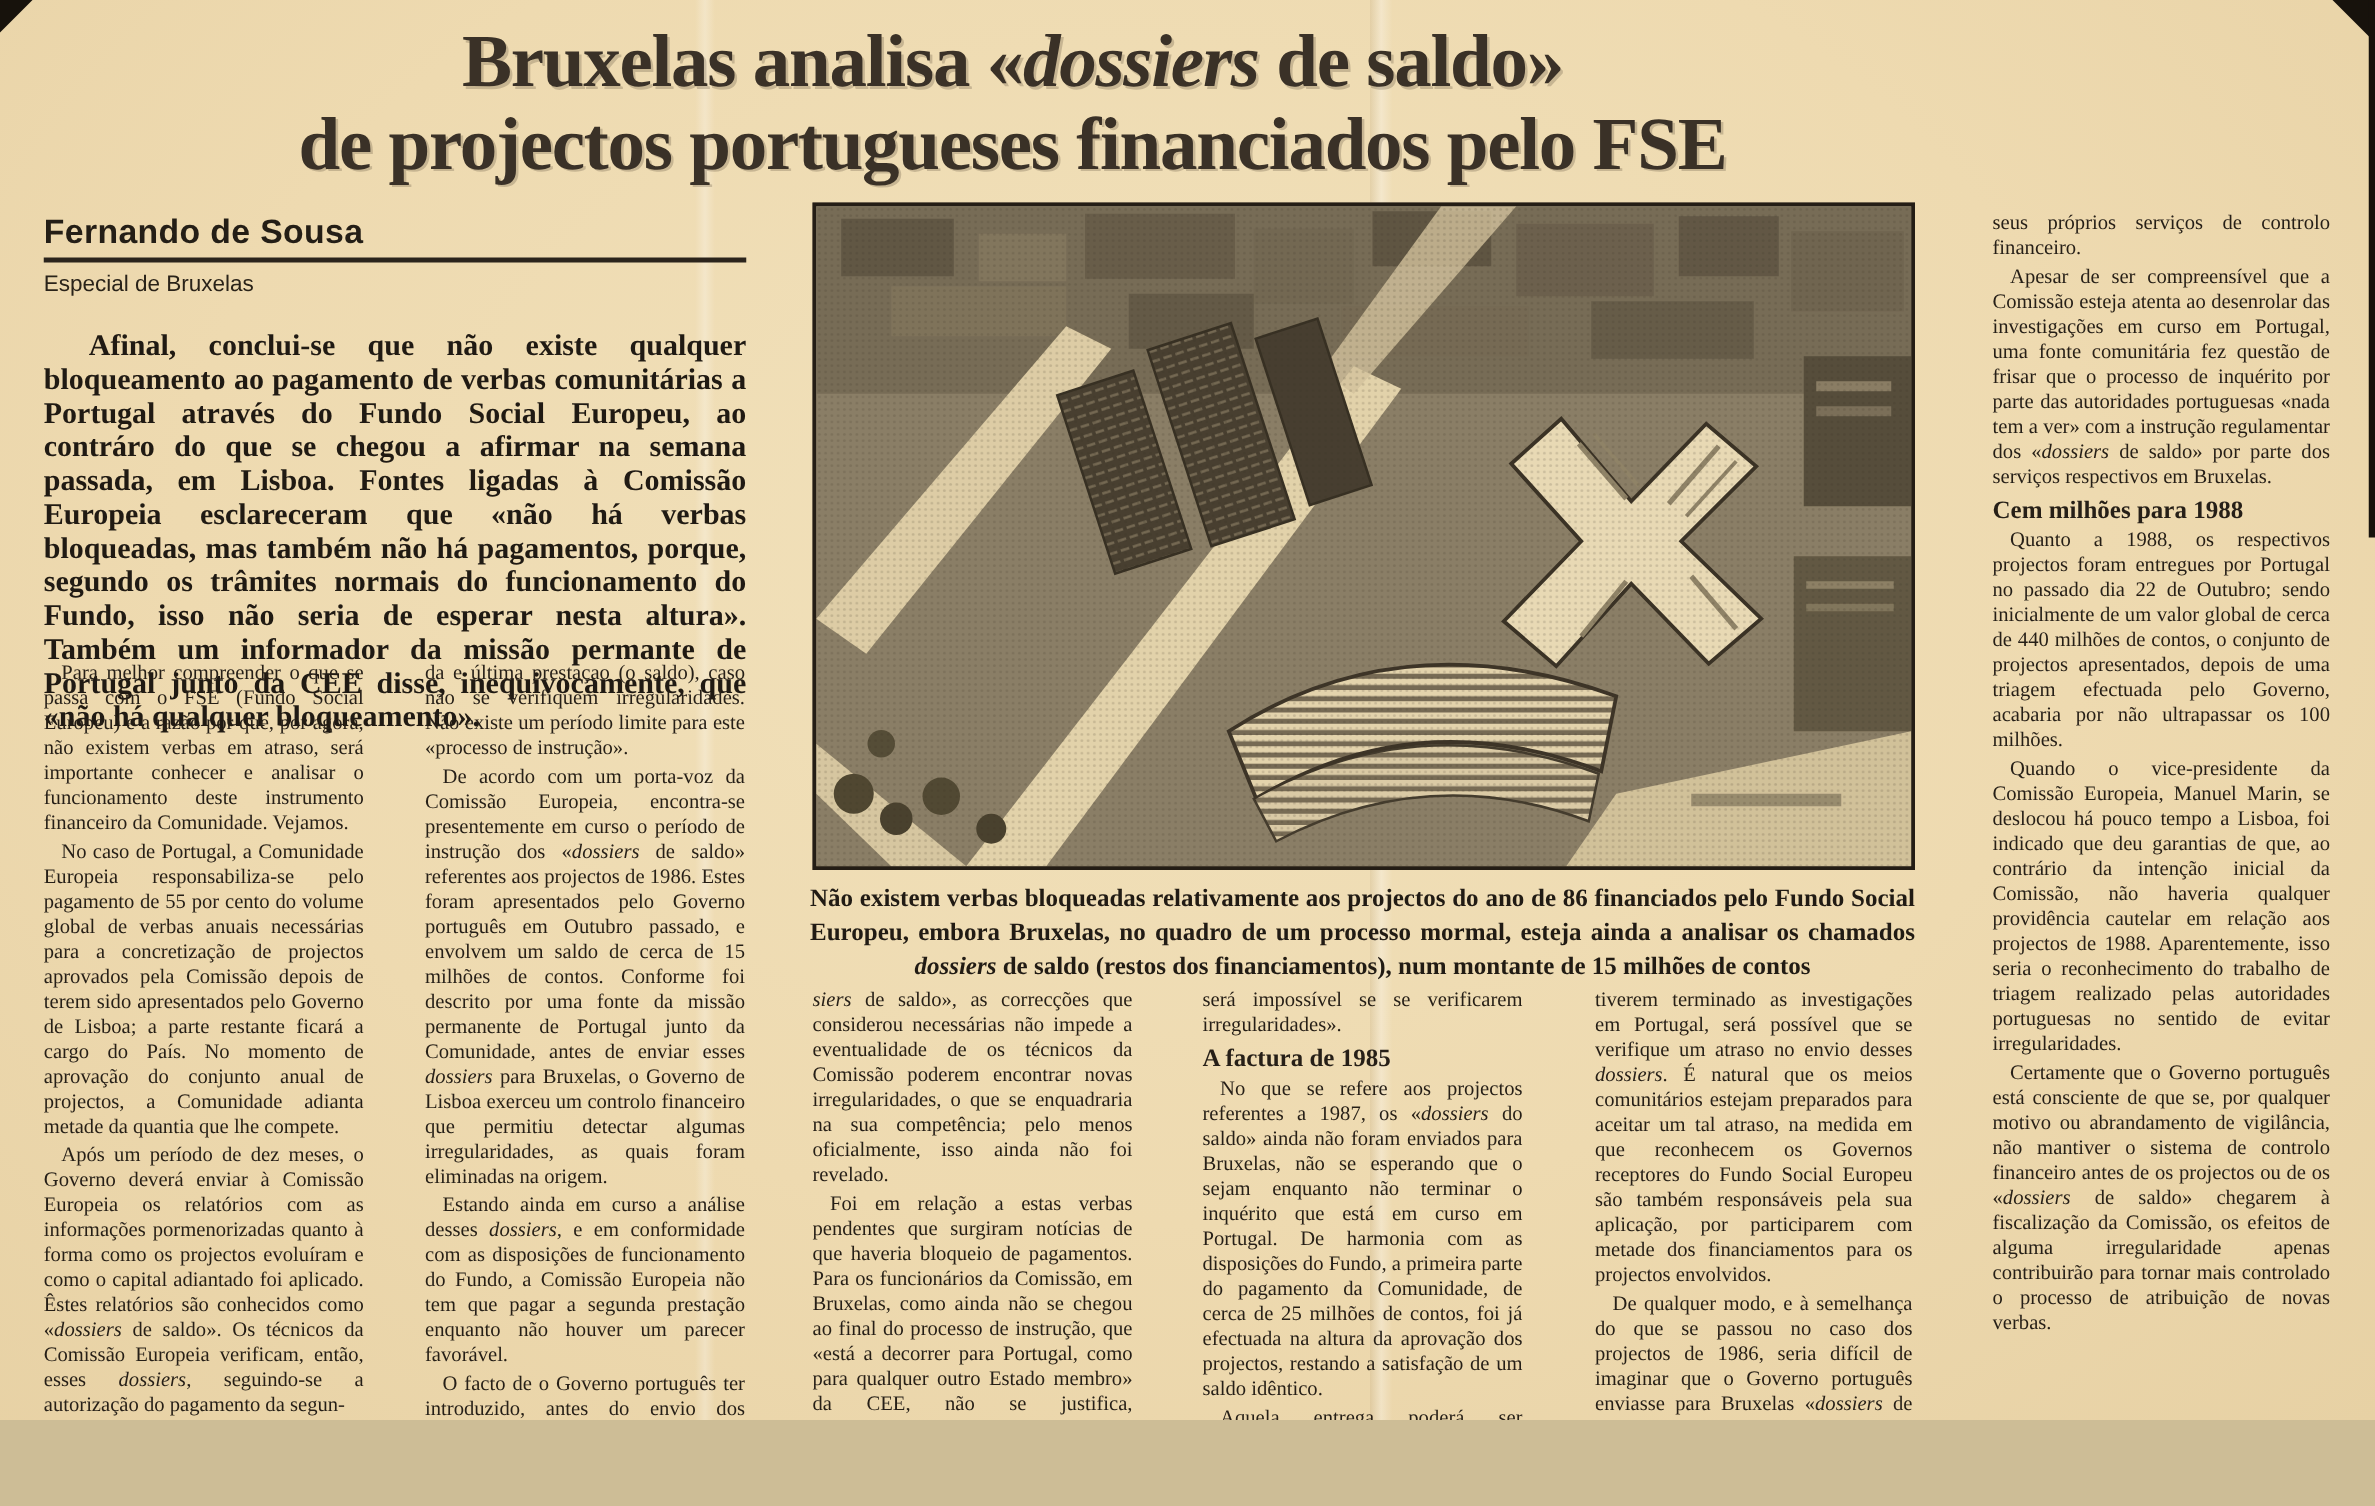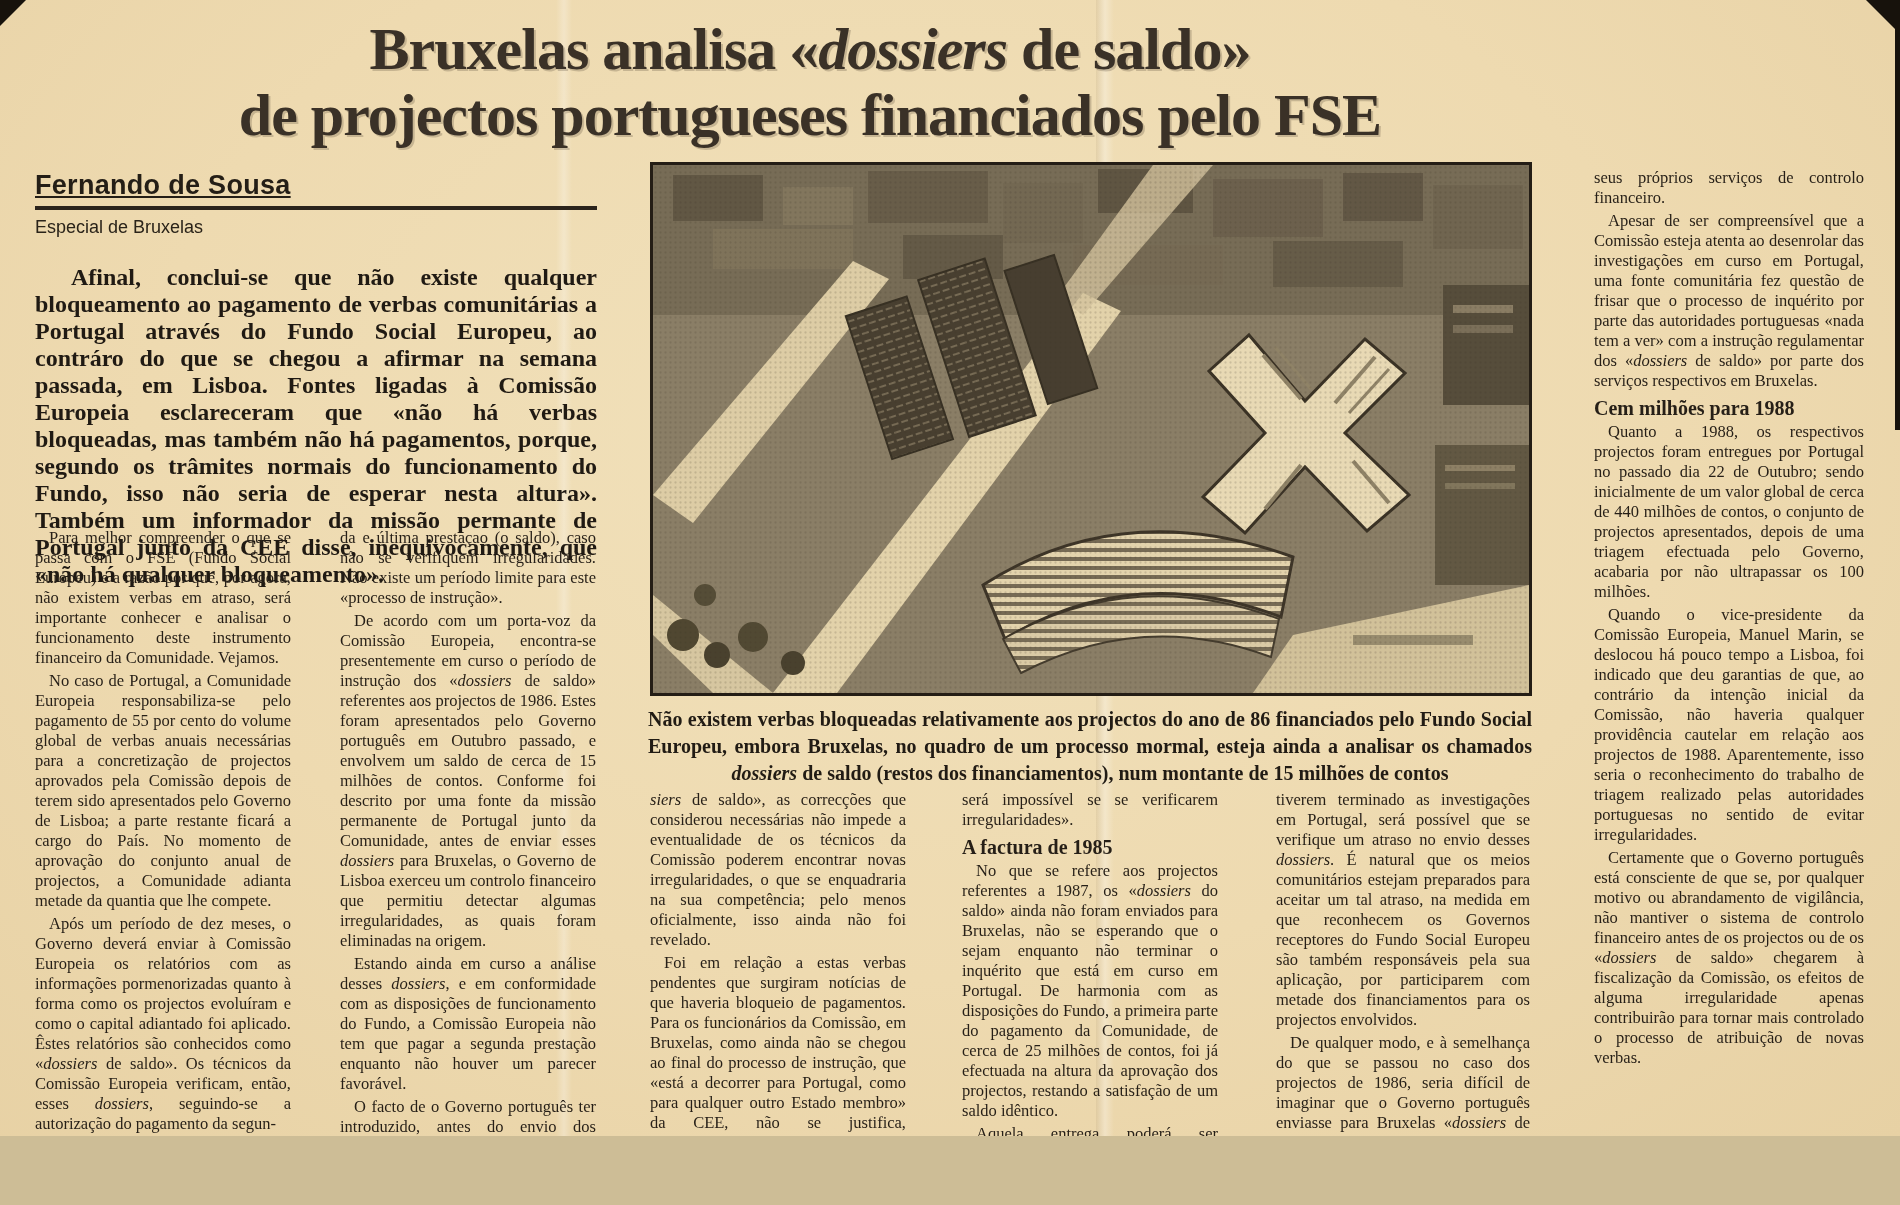--- a/index.html
+++ b/index.html
@@ -17,21 +17,21 @@
   .crease-a{left:556px;width:16px;background:linear-gradient(90deg,transparent,rgba(255,255,255,.28),transparent);}
   .crease-b{left:1096px;width:18px;background:linear-gradient(90deg,rgba(120,95,60,.10),rgba(255,255,255,.30),transparent);}
   
   .headline{position:absolute;left:40px;top:16px;width:1540px;text-align:center;
     font-weight:700;color:#3a3127;letter-spacing:-1px;
     text-shadow:2px 2px 0 rgba(58,46,32,.22);}
   .headline .hl-line{font-size:60px;line-height:66px;white-space:nowrap;}
   .headline .em{font-style:italic;}
   
   .byline{position:absolute;left:35px;top:170px;width:562px;font-family:"Liberation Sans",sans-serif;}
-  .byline .author{font-size:27px;font-weight:700;color:#241e16;letter-spacing:.3px;text-decoration:underline;}
+  .byline .author{font-size:27px;font-weight:700;color:#241e16;letter-spacing:.3px;}
   .byline .rule{height:4px;background:#2b241c;margin:5px 0 7px;}
   .byline .origin{font-size:18px;color:#2a2319;}
   
   .lead{position:absolute;left:35px;top:264px;width:562px;
     font-size:24px;line-height:27px;font-weight:700;text-align:justify;color:#201a13;}
   .lead p{margin:0;text-indent:36px;}
   
   .photo{position:absolute;left:650px;top:162px;width:876px;height:528px;
     border:3px solid #241d15;background:#8a7f6a;}
   .photo svg{display:block;width:100%;height:100%;}

